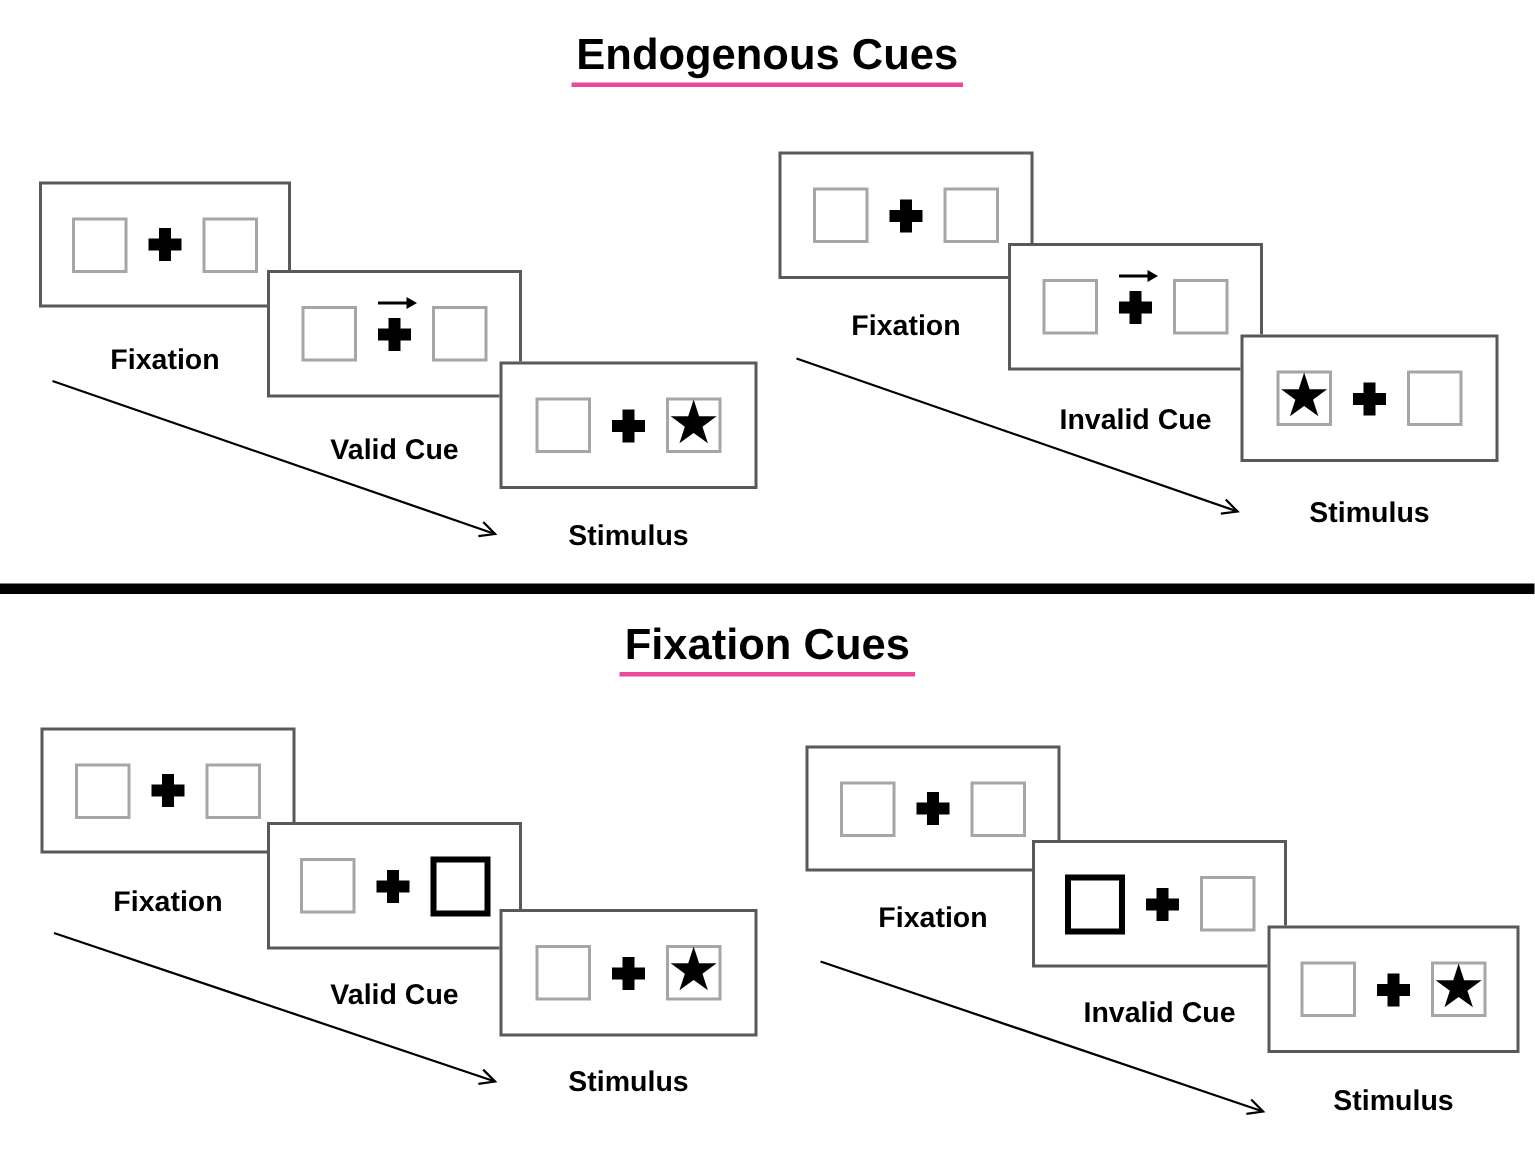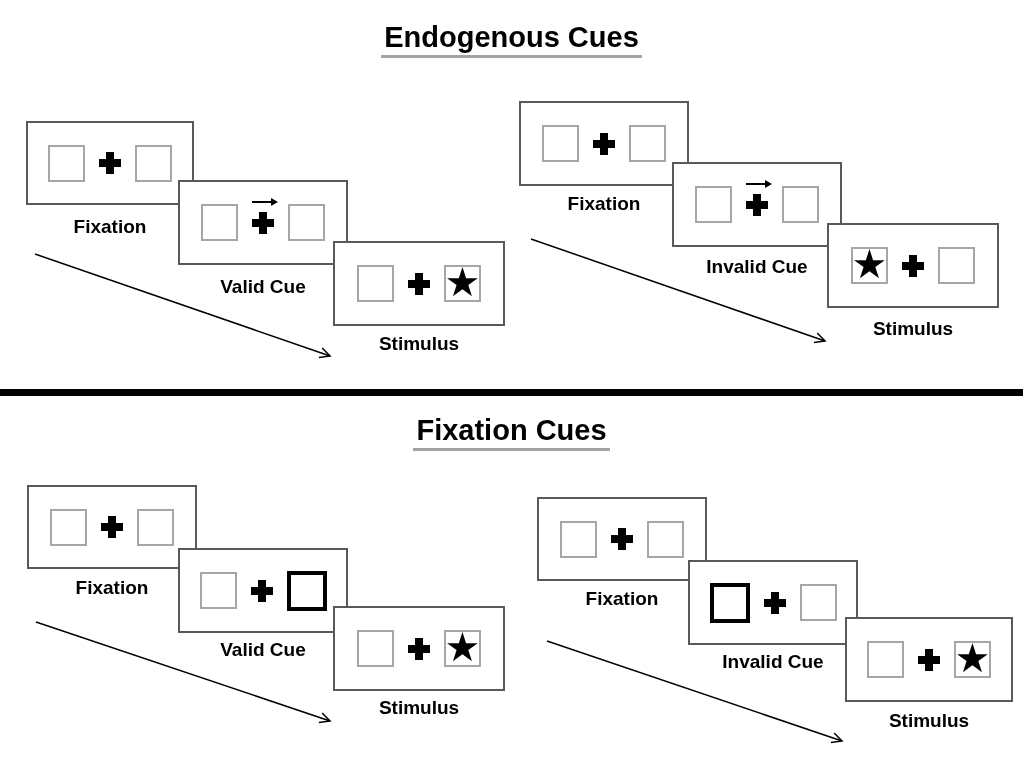--- a/index.html
+++ b/index.html
@@ -4,21 +4,21 @@
 <style>
   html,body{margin:0;padding:0;}
   body{
     width:1023px;height:767px;position:relative;background:#ffffff;
     font-family:"Liberation Sans","DejaVu Sans",sans-serif;color:#000;
     overflow:hidden;
   }
   .title-row{position:absolute;left:0;width:1023px;text-align:center;}
   .title-row .title{
     display:inline-block;font-size:29px;font-weight:bold;
-    border-bottom:3px solid #a3a3a3;padding:0 3px 1px 3px;line-height:1.1;
+    border-bottom:3px solid #ec4899;padding:0 3px 1px 3px;line-height:1.1;
   }
   .divider{position:absolute;left:0;top:389px;width:1023px;height:7px;background:#000;}
   .arrow-layer{position:absolute;left:0;top:0;width:1023px;height:767px;z-index:0;}
   .panel{
     position:absolute;background:#fff;border:2px solid #595959;
     display:flex;align-items:center;justify-content:center;gap:13px;
     box-sizing:border-box;
   }
   .sq{
     width:37px;height:37px;border:2px solid #a6a6a6;background:#fff;
@@ -34,20 +34,21 @@
   .cross::before{content:"";position:absolute;left:0;top:7px;width:22px;height:8px;background:#000;}
   .cross::after{content:"";position:absolute;left:7px;top:0;width:8px;height:22px;background:#000;}
   .cue-arrow{position:absolute;left:1px;top:-11px;width:20px;height:2px;background:#000;}
   .cue-arrow::after{
     content:"";position:absolute;right:-6px;top:-3px;width:0;height:0;
     border-left:7px solid #000;border-top:4px solid transparent;border-bottom:4px solid transparent;
   }
   .plabel{
     position:absolute;text-align:center;font-size:19px;font-weight:bold;z-index:5;
     white-space:nowrap;
+    margin-top:14px;
   }
   .z1{z-index:1}.z2{z-index:2}.z3{z-index:3}
 </style>
 </head>
 <body>
 
 <svg class="arrow-layer" viewBox="0 0 1023 767" xmlns="http://www.w3.org/2000/svg">
   <defs>
     <marker id="ah" markerUnits="userSpaceOnUse" markerWidth="16" markerHeight="14" refX="10" refY="0" orient="auto" viewBox="-2 -7 16 14">
       <path d="M0,-5 L10,0 L0,5" fill="none" stroke="#000" stroke-width="1.5"></path>

